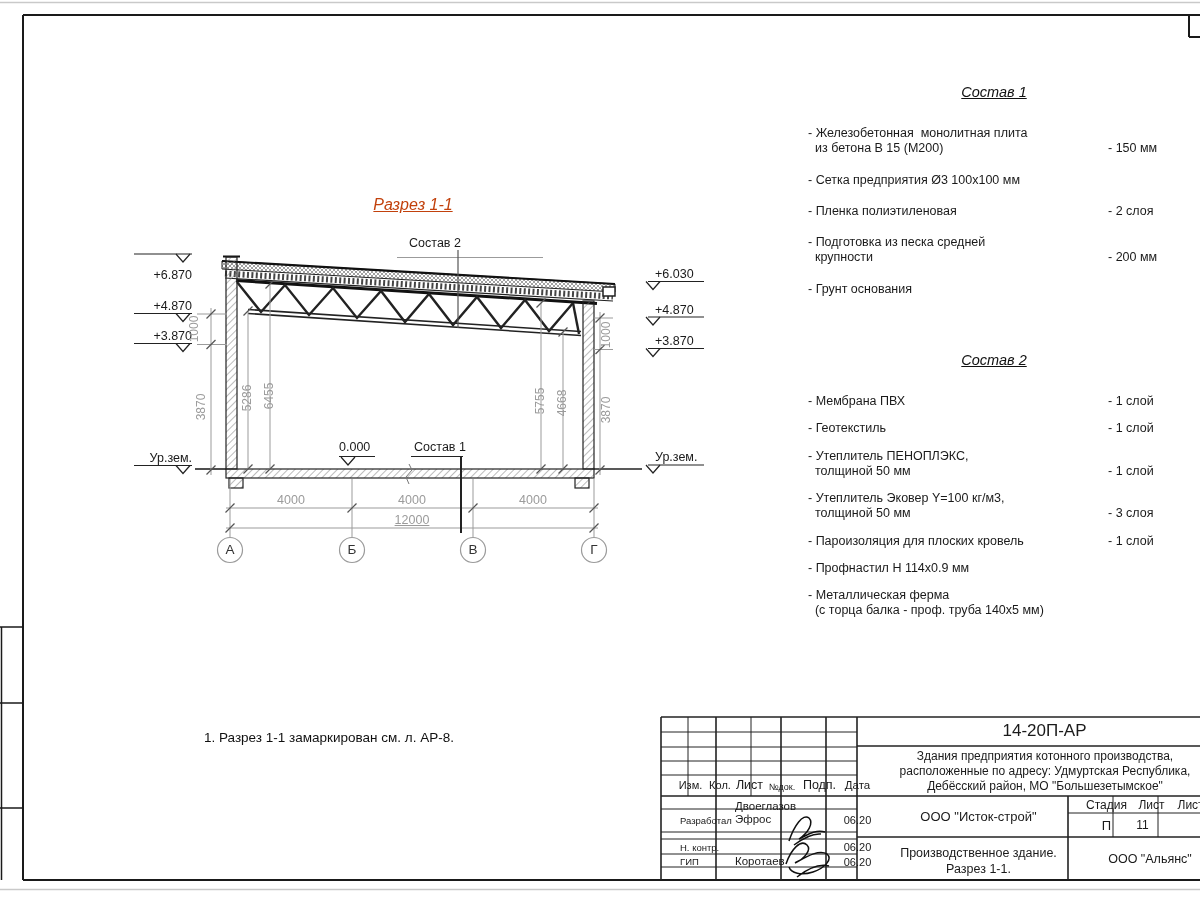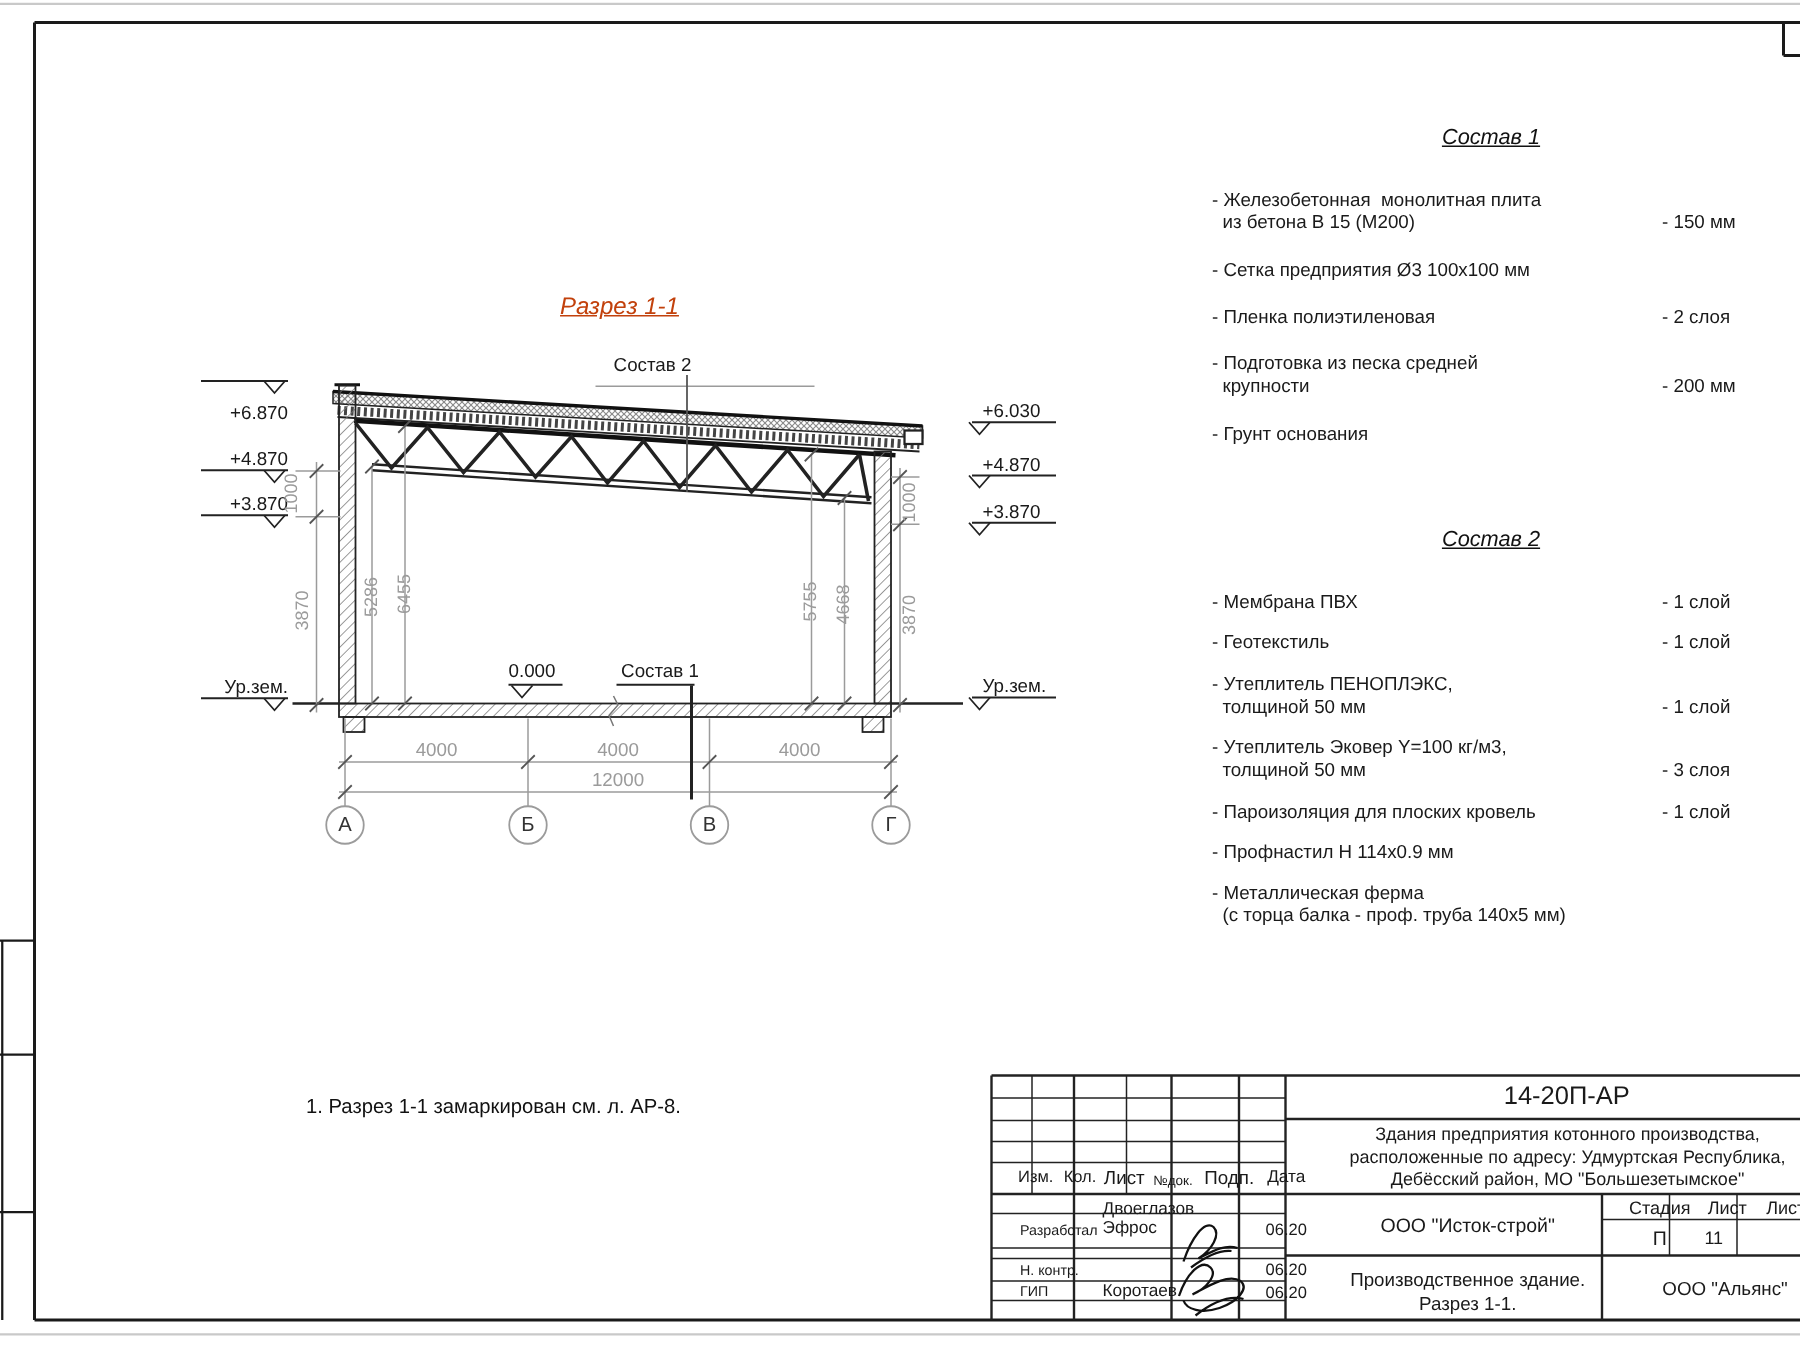--- a/index.html
+++ b/index.html
@@ -260,21 +260,21 @@
   <div class="vdim" style="left:217px;top:391px;">5286</div>
   <div class="vdim" style="left:239px;top:389px;">6455</div>
   <div class="vdim" style="left:510px;top:394px;">5755</div>
   <div class="vdim" style="left:532px;top:396px;">4668</div>
   <div class="vdim" style="left:576px;top:328px;">1000</div>
   <div class="vdim" style="left:576px;top:403px;">3870</div>
 
   <div class="hdim" style="left:261px;top:493px;">4000</div>
   <div class="hdim" style="left:382px;top:493px;">4000</div>
   <div class="hdim" style="left:503px;top:493px;">4000</div>
-  <div class="hdim" style="left:382px;top:513px;">12000</div>
+  <div class="hdim" style="left:382px;top:513px;text-decoration:underline;">12000</div>
 
   <div class="axis-letter" style="left:217px;top:542px;">А</div>
   <div class="axis-letter" style="left:339px;top:542px;">Б</div>
   <div class="axis-letter" style="left:460px;top:542px;">В</div>
   <div class="axis-letter" style="left:581px;top:542px;">Г</div>
 
   <div class="note">1. Разрез 1-1 замаркирован см. л. АР-8.</div>
 
   <div id="sostav1" class="sostav" style="left:808px;top:84px;">
     <span class="s-title">Состав 1</span>

